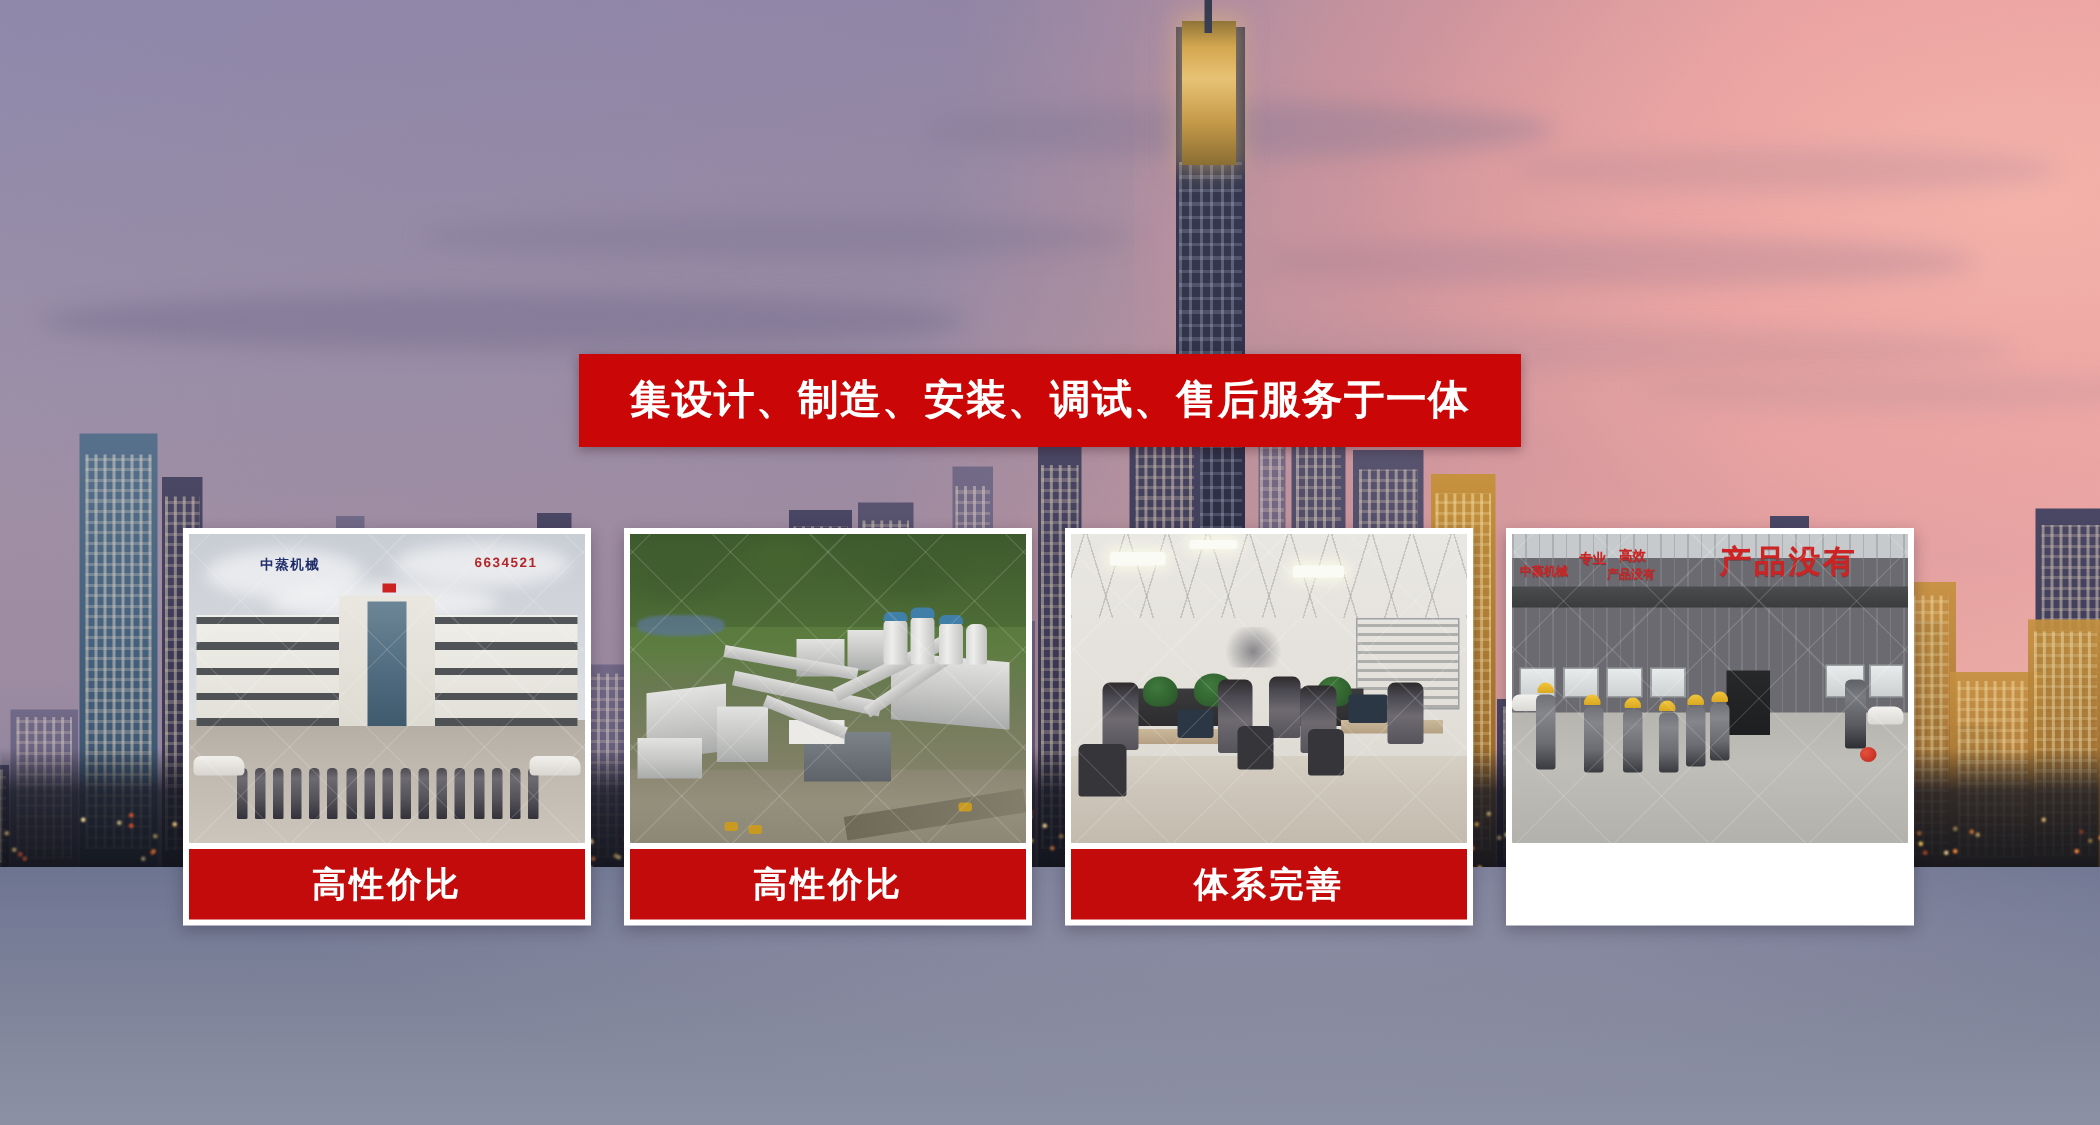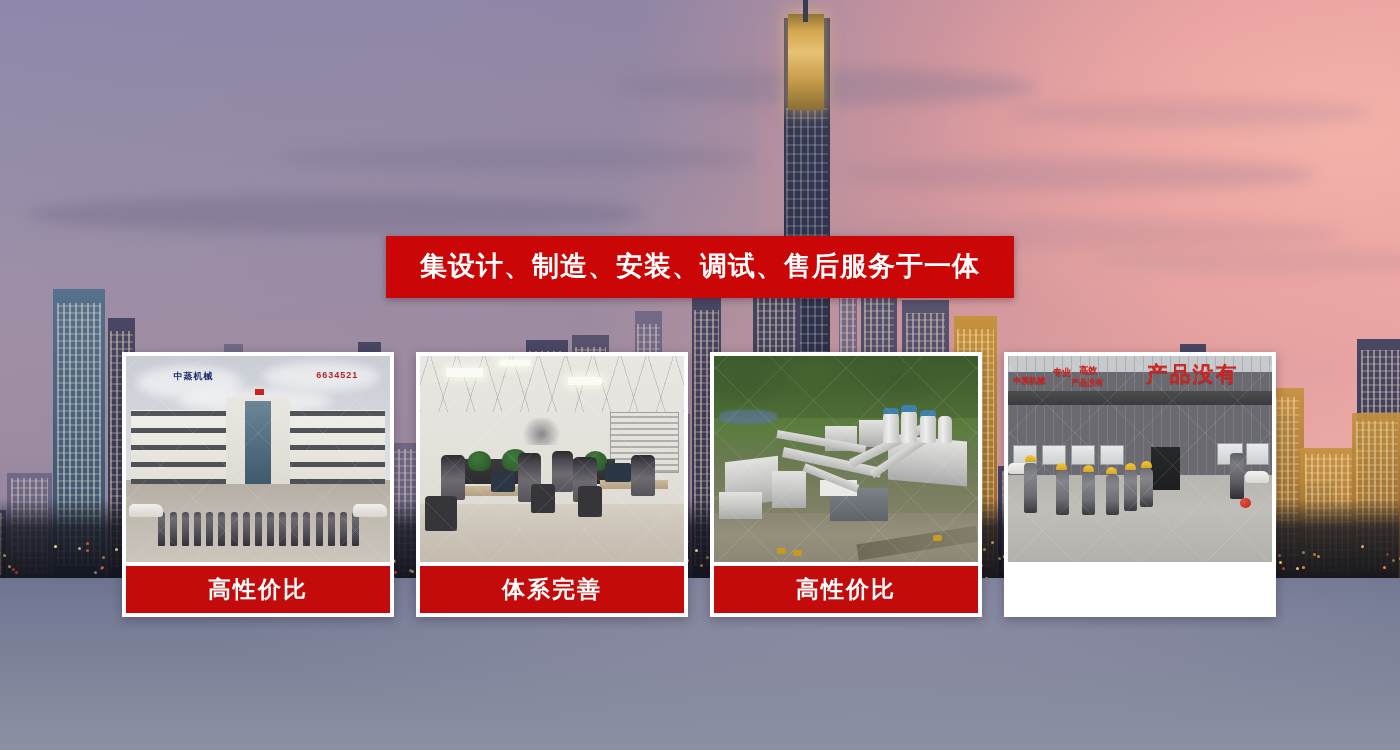--- a/index.html
+++ b/index.html
@@ -669,20 +669,59 @@
           </div>
         <div class="p1-car" style="left:1%;"></div>
         <div class="p1-car" style="right:1%;"></div>
         <div class="wm"></div>
       </div>
       <div class="card-label">高性价比</div>
     </div>
 
     <div class="card">
       <div class="card-photo">
+        <div class="p2-field"></div>
+        <div class="p2-trees"></div>
+        <div class="p2-water"></div>
+        <div class="p2-ground"></div>
+        <div class="p2-road"></div>
+
+        <div class="p2-bldg" style="left:4%;  top:50%; width:20%; height:22%; transform:skewY(-7deg);"></div>
+        <div class="p2-bldg" style="left:2%;  top:66%; width:16%; height:13%;"></div>
+        <div class="p2-bldg" style="left:22%; top:56%; width:13%; height:18%;"></div>
+        <div class="p2-bldg" style="left:55%; top:31%; width:14%; height:13%;"></div>
+        <div class="p2-bldg" style="left:66%; top:40%; width:30%; height:22%; transform:skewY(5deg);"></div>
+        <div class="p2-bldg" style="left:42%; top:34%; width:12%; height:12%;"></div>
+        <div class="p2-bldg" style="left:44%; top:64%; width:22%; height:16%; background:linear-gradient(180deg,#7b8288 0%,#5d6369 100%);"></div>
+        <div class="p2-bldg" style="left:40%; top:60%; width:14%; height:8%; background:#eceae6;"></div>
+
+        <div class="p2-belt" style="left:26%; top:44%; width:38%; height:5%; transform:rotate(12deg);"></div>
+        <div class="p2-belt" style="left:24%; top:36%; width:34%; height:4%; transform:rotate(10deg);"></div>
+        <div class="p2-belt" style="left:52%; top:50%; width:30%; height:4.5%; transform:rotate(-26deg);"></div>
+        <div class="p2-belt" style="left:60%; top:56%; width:26%; height:4%; transform:rotate(-34deg);"></div>
+        <div class="p2-belt" style="left:34%; top:52%; width:22%; height:4%; transform:rotate(22deg);"></div>
+
+        <div class="p2-silo" style="left:64%; top:27%; width:6%; height:15%;"></div>
+        <div class="p2-silo-top" style="left:64%; top:25%; width:6%; height:3%;"></div>
+        <div class="p2-silo" style="left:71%; top:26%; width:6%; height:16%;"></div>
+        <div class="p2-silo-top" style="left:71%; top:24%; width:6%; height:3%;"></div>
+        <div class="p2-silo" style="left:78%; top:28%; width:6%; height:14%;"></div>
+        <div class="p2-silo-top" style="left:78%; top:26%; width:6%; height:3%;"></div>
+        <div class="p2-silo" style="left:85%; top:29%; width:5%; height:13%;"></div>
+
+        <div class="p2-mach" style="left:24%; bottom:4%;  width:9px; height:6px;"></div>
+        <div class="p2-mach" style="left:30%; bottom:3%;  width:9px; height:6px;"></div>
+        <div class="p2-mach" style="left:83%; bottom:10%; width:9px; height:6px;"></div>
+        <div class="wm"></div>
+      </div>
+      <div class="card-label">高性价比</div>
+    </div>
+
+    <div class="card">
+      <div class="card-photo">
         <div class="p3-wall"></div>
         <div class="p3-ceil"></div>
         <div class="p3-light" style="left:10%; top:6%;  width:14%; height:4%;"></div>
         <div class="p3-light" style="left:56%; top:10%; width:13%; height:4%;"></div>
         <div class="p3-light" style="left:30%; top:2%;  width:12%; height:3%;"></div>
         <div class="p3-blind"></div>
         <div class="p3-decal"></div>
         <div class="p3-floor"></div>
 
         <div class="p3-part" style="left:16%; top:50%; width:26%; height:12%;"></div>
@@ -703,59 +742,20 @@
 
         <div class="p3-mon" style="left:27%; top:57%; width:9%;  height:9%;"></div>
         <div class="p3-mon" style="left:70%; top:52%; width:10%; height:9%;"></div>
 
         <div class="p3-chair" style="left:2%;  top:68%; width:12%; height:17%;"></div>
         <div class="p3-chair" style="left:42%; top:62%; width:9%;  height:14%;"></div>
         <div class="p3-chair" style="left:60%; top:63%; width:9%;  height:15%;"></div>
         <div class="wm"></div>
       </div>
       <div class="card-label">体系完善</div>
-    </div>
-
-    <div class="card">
-      <div class="card-photo">
-        <div class="p2-field"></div>
-        <div class="p2-trees"></div>
-        <div class="p2-water"></div>
-        <div class="p2-ground"></div>
-        <div class="p2-road"></div>
-
-        <div class="p2-bldg" style="left:4%;  top:50%; width:20%; height:22%; transform:skewY(-7deg);"></div>
-        <div class="p2-bldg" style="left:2%;  top:66%; width:16%; height:13%;"></div>
-        <div class="p2-bldg" style="left:22%; top:56%; width:13%; height:18%;"></div>
-        <div class="p2-bldg" style="left:55%; top:31%; width:14%; height:13%;"></div>
-        <div class="p2-bldg" style="left:66%; top:40%; width:30%; height:22%; transform:skewY(5deg);"></div>
-        <div class="p2-bldg" style="left:42%; top:34%; width:12%; height:12%;"></div>
-        <div class="p2-bldg" style="left:44%; top:64%; width:22%; height:16%; background:linear-gradient(180deg,#7b8288 0%,#5d6369 100%);"></div>
-        <div class="p2-bldg" style="left:40%; top:60%; width:14%; height:8%; background:#eceae6;"></div>
-
-        <div class="p2-belt" style="left:26%; top:44%; width:38%; height:5%; transform:rotate(12deg);"></div>
-        <div class="p2-belt" style="left:24%; top:36%; width:34%; height:4%; transform:rotate(10deg);"></div>
-        <div class="p2-belt" style="left:52%; top:50%; width:30%; height:4.5%; transform:rotate(-26deg);"></div>
-        <div class="p2-belt" style="left:60%; top:56%; width:26%; height:4%; transform:rotate(-34deg);"></div>
-        <div class="p2-belt" style="left:34%; top:52%; width:22%; height:4%; transform:rotate(22deg);"></div>
-
-        <div class="p2-silo" style="left:64%; top:27%; width:6%; height:15%;"></div>
-        <div class="p2-silo-top" style="left:64%; top:25%; width:6%; height:3%;"></div>
-        <div class="p2-silo" style="left:71%; top:26%; width:6%; height:16%;"></div>
-        <div class="p2-silo-top" style="left:71%; top:24%; width:6%; height:3%;"></div>
-        <div class="p2-silo" style="left:78%; top:28%; width:6%; height:14%;"></div>
-        <div class="p2-silo-top" style="left:78%; top:26%; width:6%; height:3%;"></div>
-        <div class="p2-silo" style="left:85%; top:29%; width:5%; height:13%;"></div>
-
-        <div class="p2-mach" style="left:24%; bottom:4%;  width:9px; height:6px;"></div>
-        <div class="p2-mach" style="left:30%; bottom:3%;  width:9px; height:6px;"></div>
-        <div class="p2-mach" style="left:83%; bottom:10%; width:9px; height:6px;"></div>
-        <div class="wm"></div>
-      </div>
-      <div class="card-label">高性价比</div>
     </div>
 
     <div class="card">
       <div class="card-photo">
         <div class="p4-sky"></div>
         <div class="p4-wall"></div>
         <div class="p4-band"></div>
 
         <div class="p4-redtext" style="left:46%; top:2%; font-size:21px; letter-spacing:2px;margin-left:17px;">产品没有</div>
         <div class="p4-redtext" style="left:2%;  top:9%;  font-size:8px;">中蒸机械</div>

